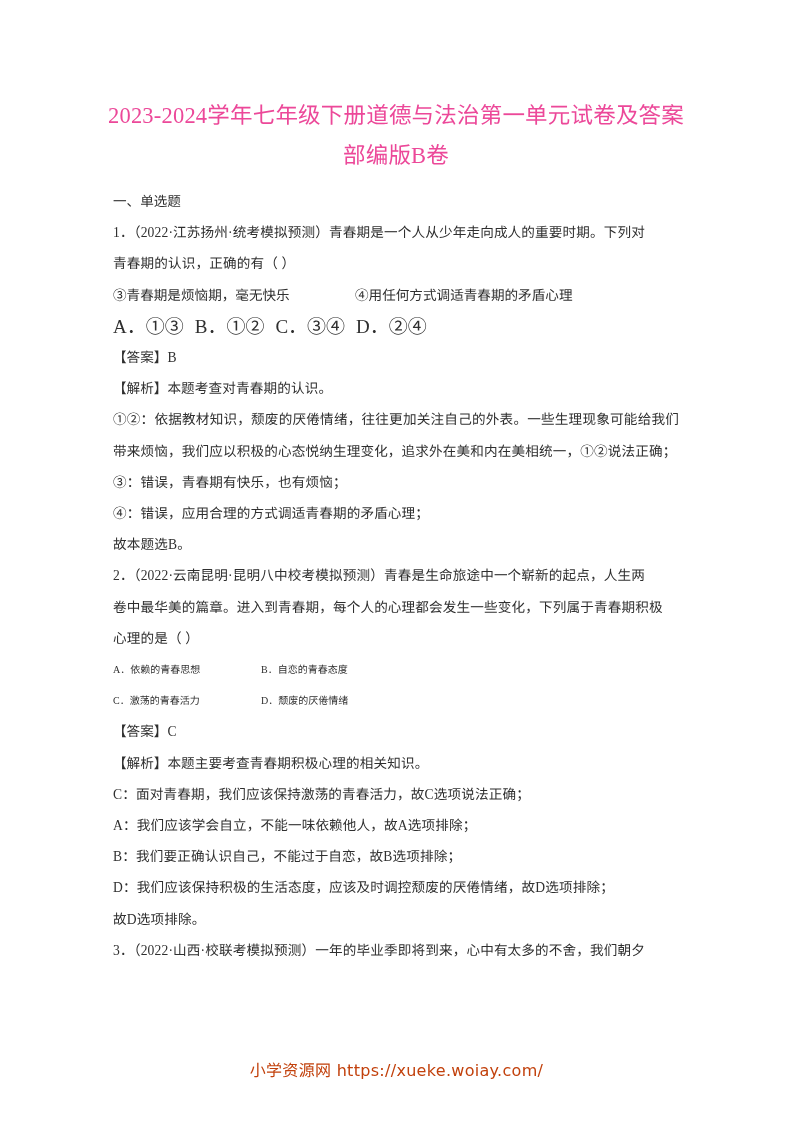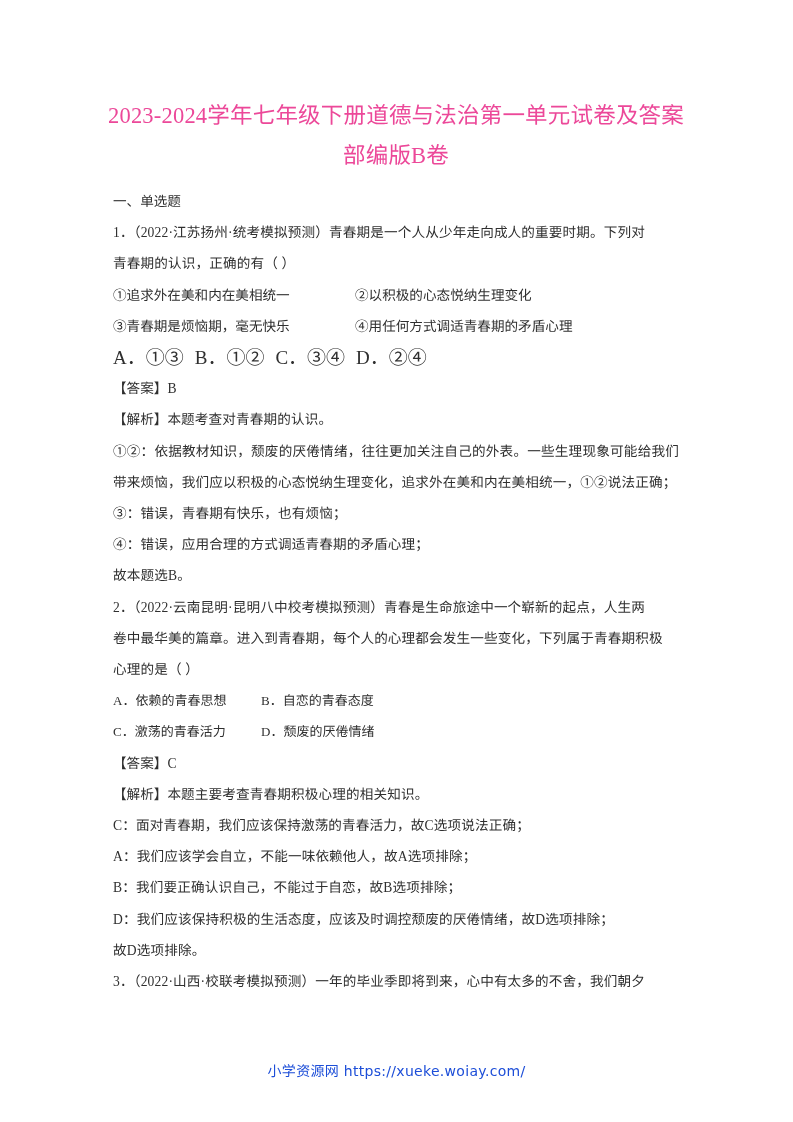--- a/index.html
+++ b/index.html
@@ -103,21 +103,21 @@
     margin: 0;
     color: #2f2f2f;
     white-space: nowrap;
   }
   .choice-line .ch {
     display: inline-block;
     margin-right: 11px;
   }
 
   .choice-grid {
-    font-size: 13px;
+    font-size: 10px;
     line-height: 31.2px;
     margin: 0;
     color: #2f2f2f;
     white-space: nowrap;
   }
   .choice-grid .cg {
     display: inline-block;
     width: 148px;
     vertical-align: top;
   }
@@ -128,23 +128,23 @@
   }
 
   
   .footer-watermark {
     position: absolute;
     left: 0;
     top: 1062px;
     width: 793px;
     text-align: center;
     font-family: "DejaVu Sans", "Liberation Sans", sans-serif;
-    font-size: 14px;
+    font-size: 16px;
     line-height: 18px;
-    color: #1d4ed8;
+    color: #c2410c;
     letter-spacing: 0.3px;
     white-space: nowrap;
   }
 </style>
 </head>
 <body>
 
 <div class="page">
 
   <h1 class="doc-title">
@@ -152,23 +152,20 @@
     <span class="line2">部编版B卷</span>
   </h1>
 
   <div class="body-area">
 
     <p class="section-head">一、单选题</p>
 
     <p class="p">1．（2022·江苏扬州·统考模拟预测）青春期是一个人从少年走向成人的重要时期。下列对</p>
     <p class="p">青春期的认识，正确的有（            ）</p>
 
-    <p class="opt-row">
-      <span class="c1">①追求外在美和内在美相统一</span><span class="c2">②以积极的心态悦纳生理变化</span>
-    </p>
     <p class="opt-row">
       <span class="c1">③青春期是烦恼期，毫无快乐</span><span class="c2">④用任何方式调适青春期的矛盾心理</span>
     </p>
 
     <p class="choice-line">
       <span class="ch">A．①③</span><span class="ch">B．①②</span><span class="ch">C．③④</span><span class="ch">D．②④</span>
     </p>
 
     <p class="p">
       <span class="tag">【答案】</span><span>B</span>

